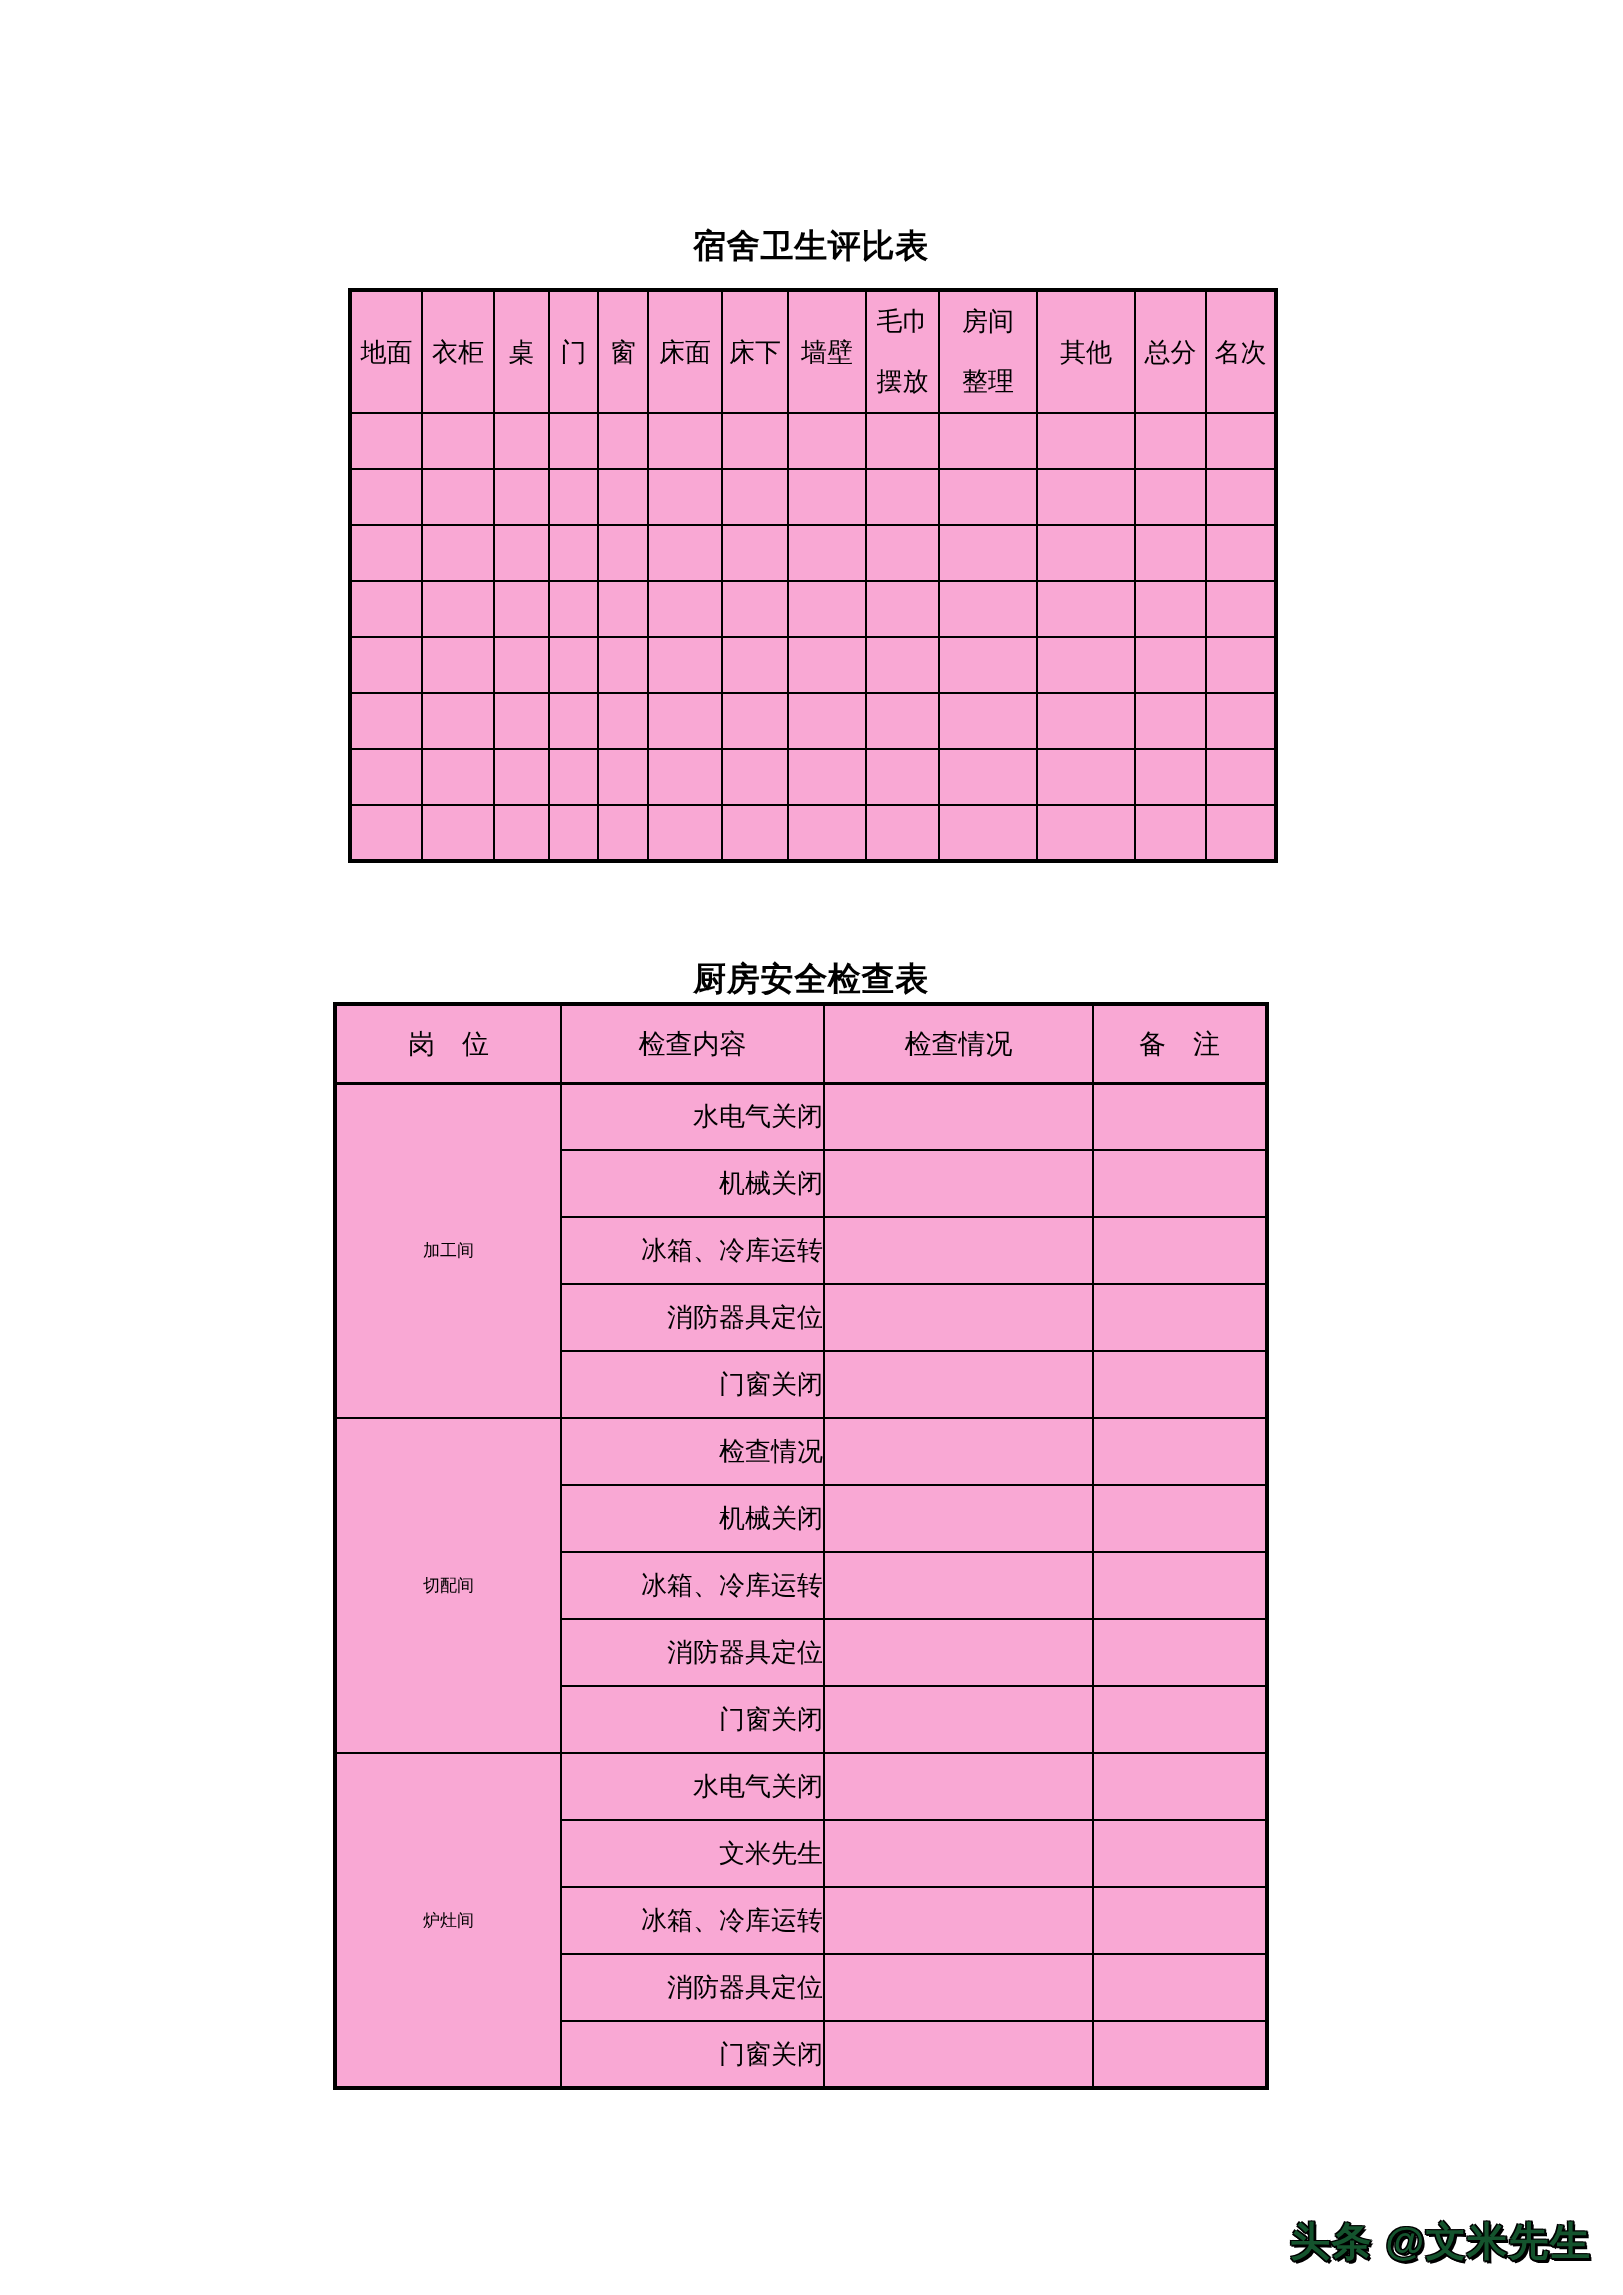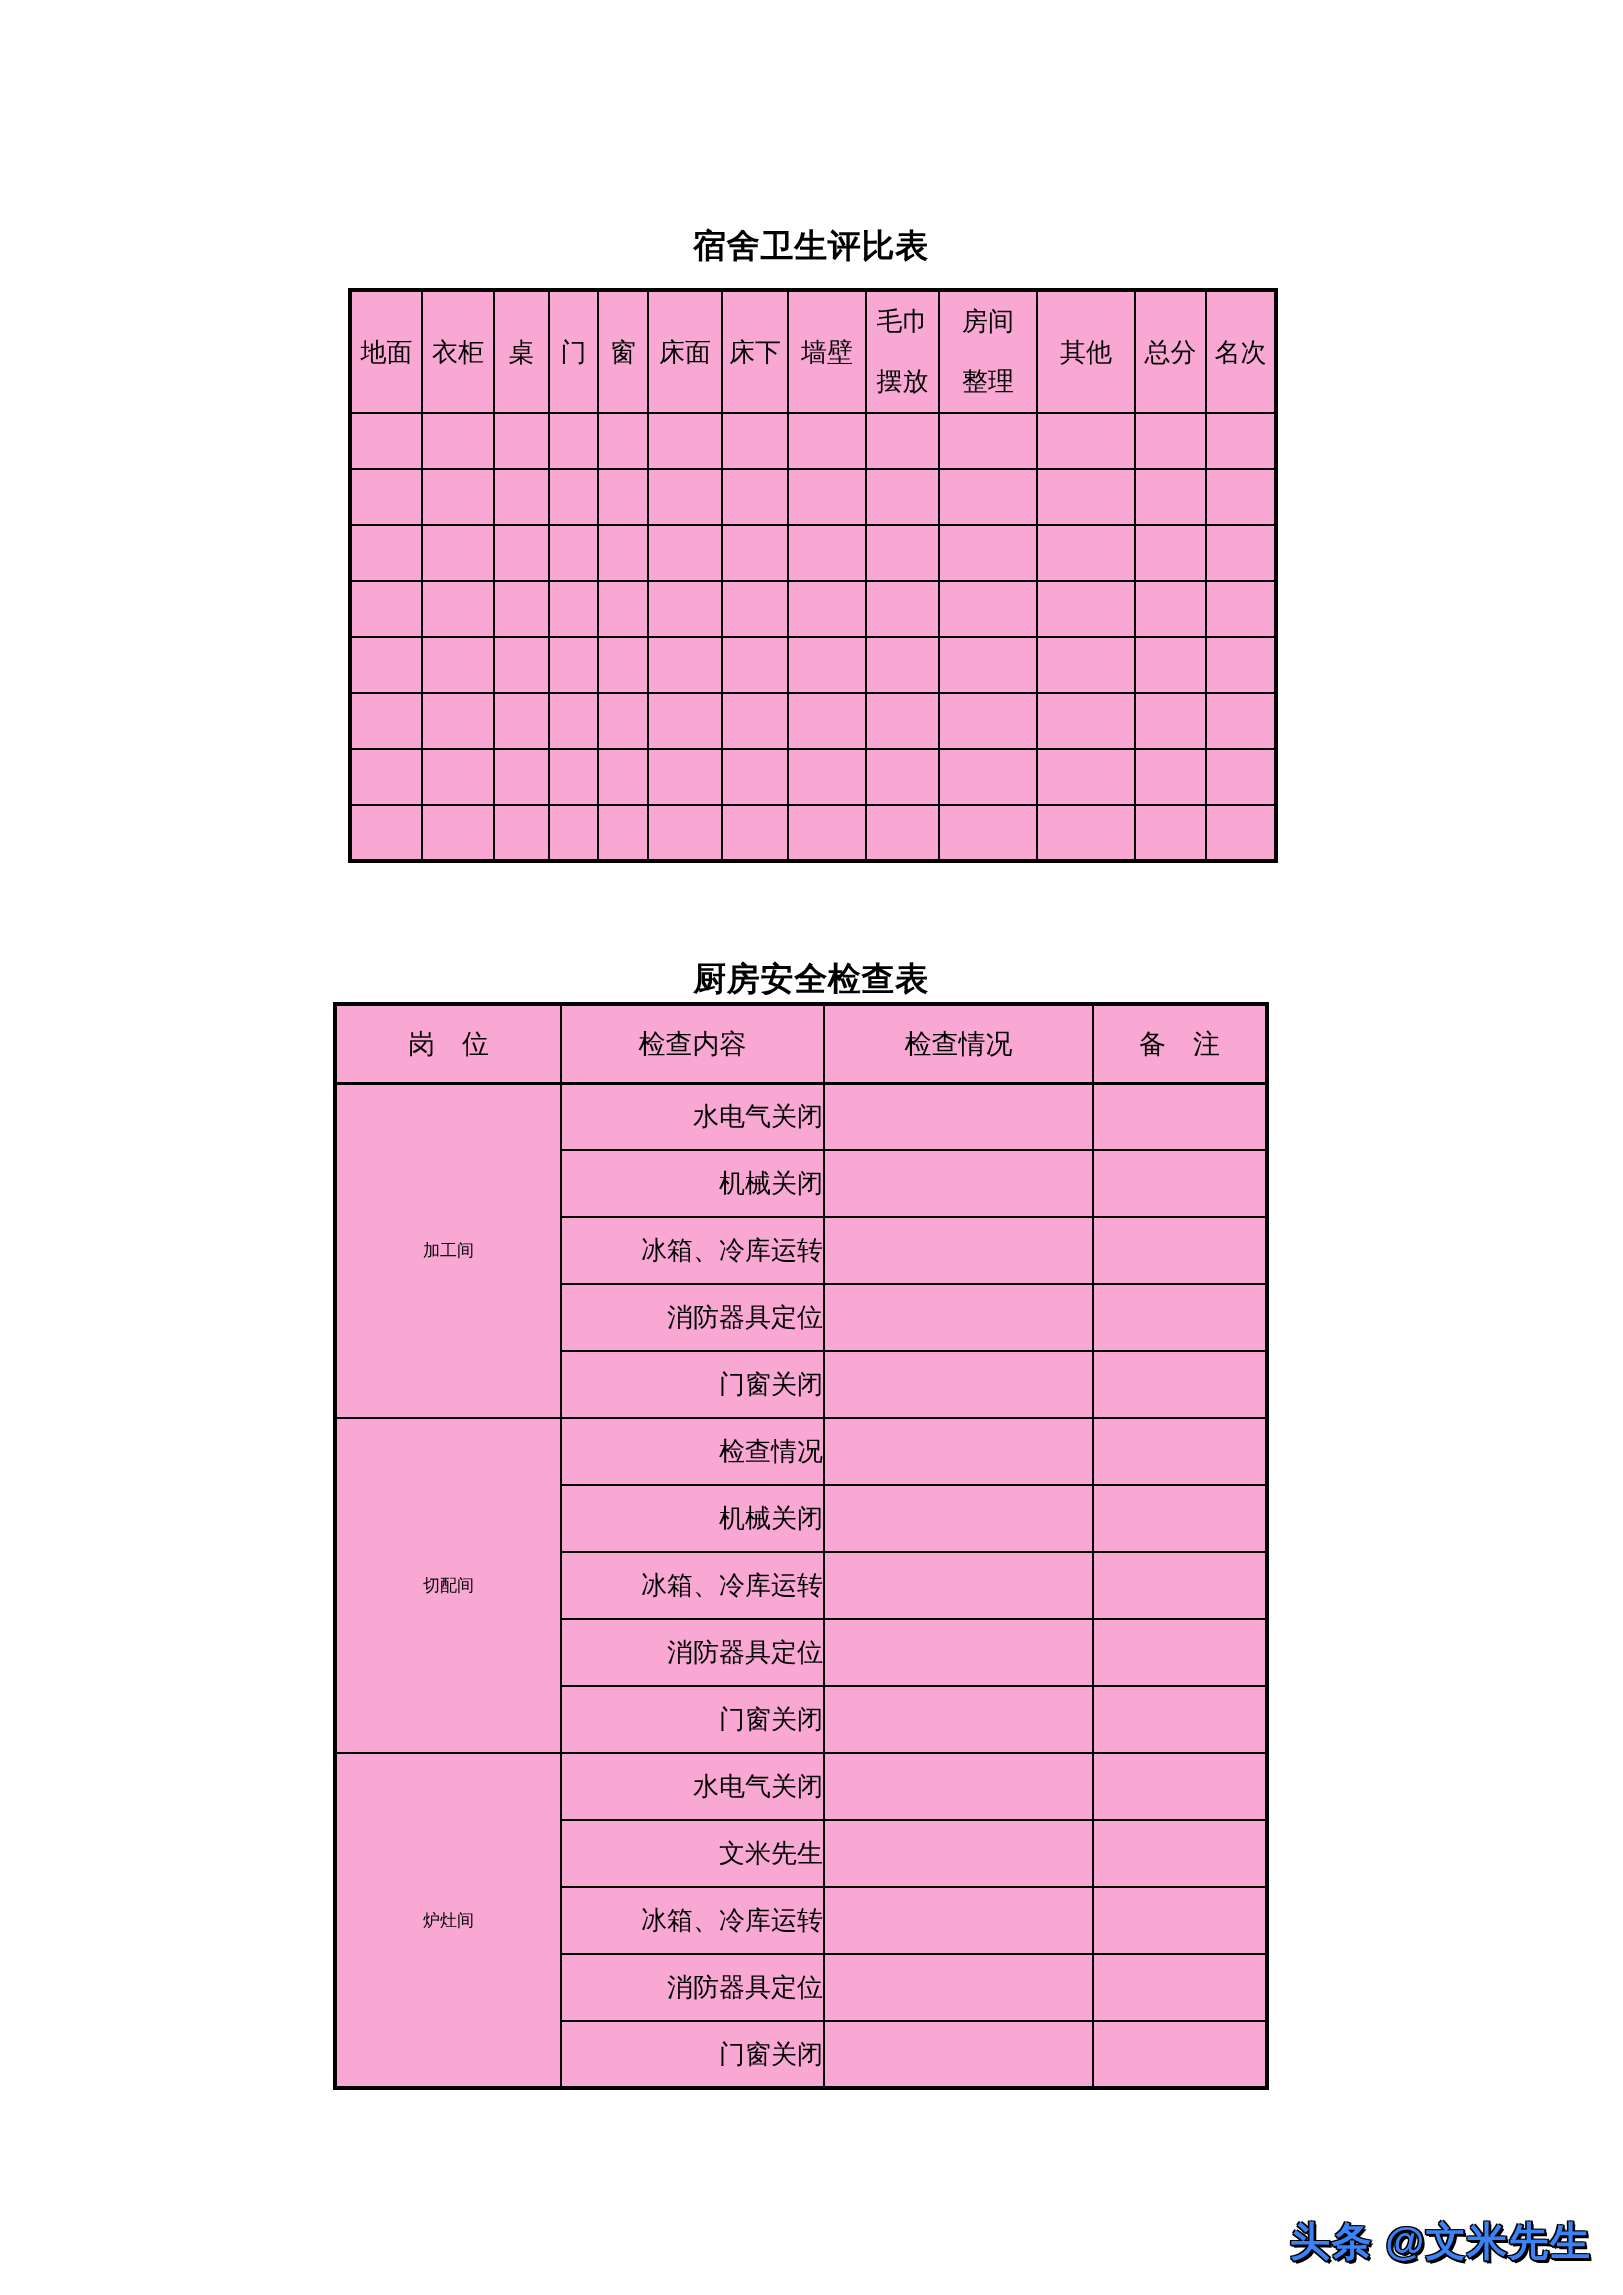--- a/index.html
+++ b/index.html
@@ -79,21 +79,21 @@
   }
 
   
   #watermark {
     position: absolute;
     left: 1290px;
     top: 2214px;
     font-family: "Liberation Sans", "DejaVu Sans", sans-serif;
     font-size: 40px;
     font-weight: 700;
-    color: #3b82f6;
+    color: #14532d;
     letter-spacing: 1.4px;
     white-space: nowrap;
     text-shadow:
       2.7px 2.7px 0 #000000,
       1.4px 1.4px 0 #000000,
       -1.4px -1.4px 0 #000000,
       1.4px -1.4px 0 #000000,
       -1.4px 1.4px 0 #000000,
       0 2px 0 #000000,
       2px 0 0 #000000;

